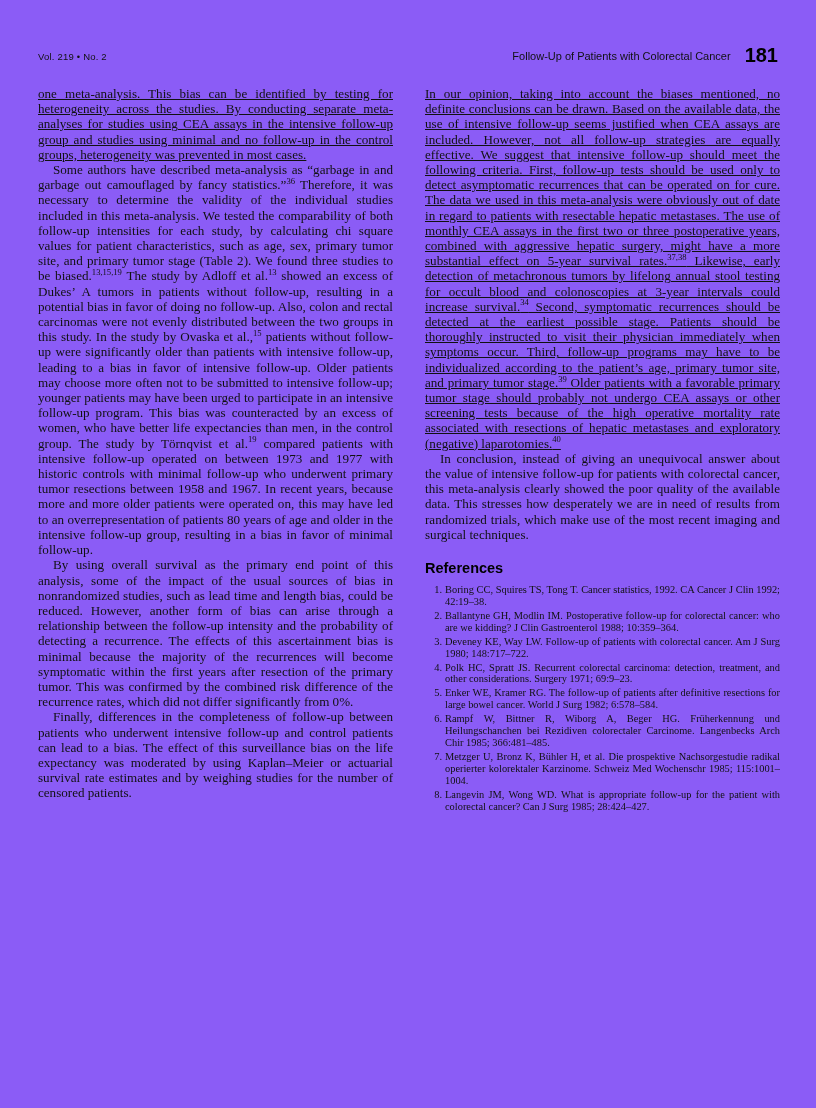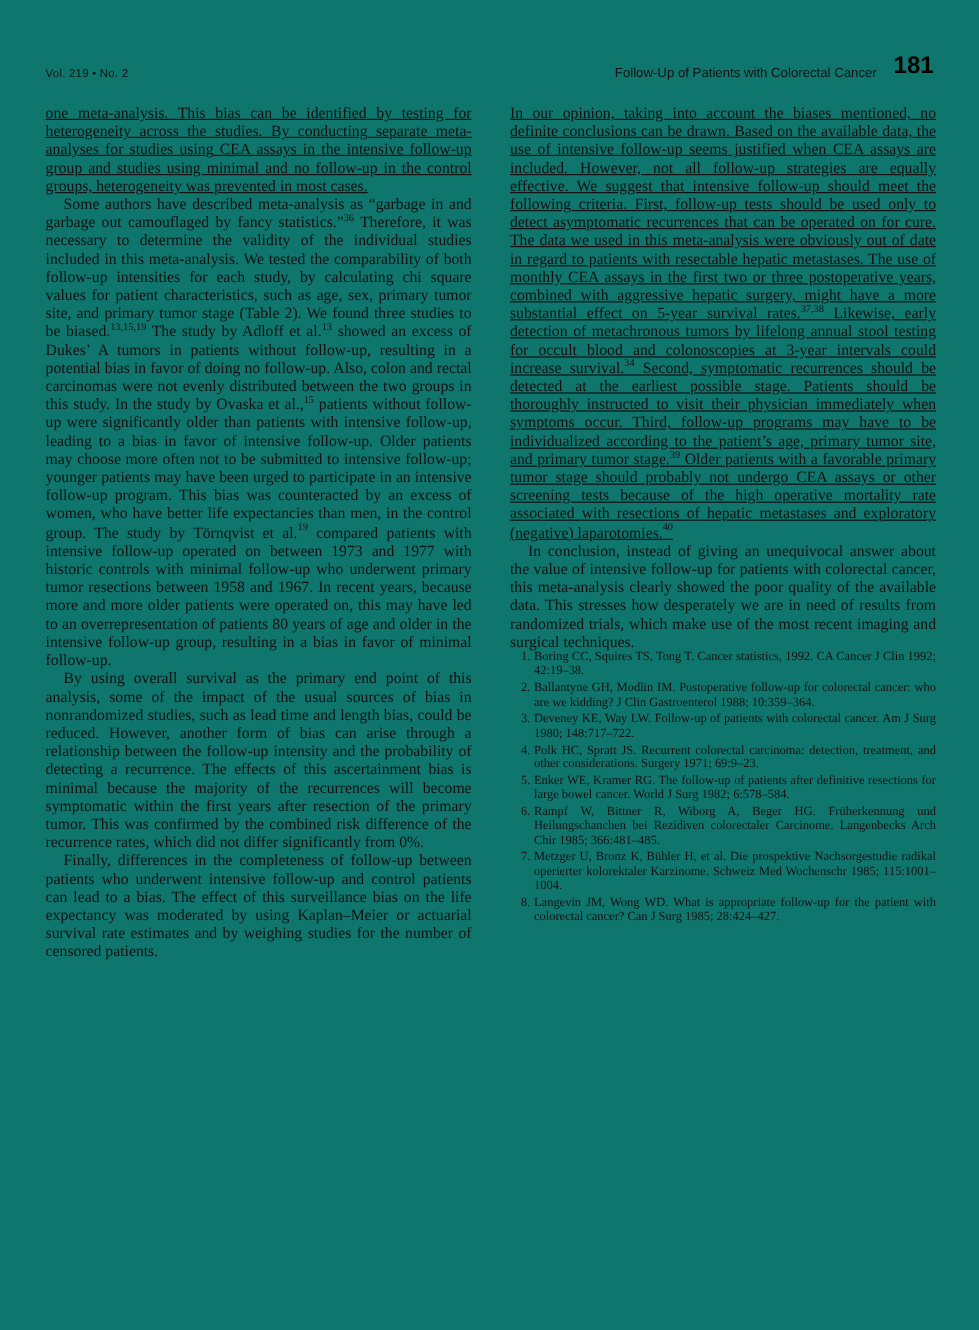--- a/index.html
+++ b/index.html
@@ -12,40 +12,40 @@
     height: 1108px;
     font-family: "Liberation Serif", serif;
     color: #111111;
     position: relative;
   }
   .page {
     position: absolute;
     left: 0; top: 0;
     width: 816px;
     height: 1108px;
-    background: #0f766e;
+    background: #8b5cf6;
   }
   .header {
     position: absolute;
     left: 38px;
     top: 44px;
     width: 740px;
     display: flex;
     align-items: baseline;
     justify-content: space-between;
     font-family: "Liberation Sans", sans-serif;
   }
   .header-left {
     font-size: 9.5px;
     letter-spacing: 0.2px;
     color: #111;
   }
   .header-right {
     display: flex;
-    align-items: flex-end;
+    align-items: center;
     gap: 14px;
   }
   .header-title {
     font-size: 11px;
     color: #111;
   }
   .header-page {
     font-size: 20px;
     font-weight: bold;
     color: #000;
@@ -130,20 +130,21 @@
       <p class="body first">one meta-analysis. This bias can be identified by testing for heterogeneity across the studies. By conducting separate meta-analyses for studies using CEA assays in the intensive follow-up group and studies using minimal and no follow-up in the control groups, heterogeneity was prevented in most cases.</p>
       <p class="body">Some authors have described meta-analysis as “garbage in and garbage out camouflaged by fancy statistics.”<sup>36</sup> Therefore, it was necessary to determine the validity of the individual studies included in this meta-analysis. We tested the comparability of both follow-up intensities for each study, by calculating chi square values for patient characteristics, such as age, sex, primary tumor site, and primary tumor stage (Table 2). We found three studies to be biased.<sup>13,15,19</sup> The study by Adloff et al.<sup>13</sup> showed an excess of Dukes’ A tumors in patients without follow-up, resulting in a potential bias in favor of doing no follow-up. Also, colon and rectal carcinomas were not evenly distributed between the two groups in this study. In the study by Ovaska et al.,<sup>15</sup> patients without follow-up were significantly older than patients with intensive follow-up, leading to a bias in favor of intensive follow-up. Older patients may choose more often not to be submitted to intensive follow-up; younger patients may have been urged to participate in an intensive follow-up program. This bias was counteracted by an excess of women, who have better life expectancies than men, in the control group. The study by Törnqvist et al.<sup>19</sup> compared patients with intensive follow-up operated on between 1973 and 1977 with historic controls with minimal follow-up who underwent primary tumor resections between 1958 and 1967. In recent years, because more and more older patients were operated on, this may have led to an overrepresentation of patients 80 years of age and older in the intensive follow-up group, resulting in a bias in favor of minimal follow-up.</p>
       <p class="body">By using overall survival as the primary end point of this analysis, some of the impact of the usual sources of bias in nonrandomized studies, such as lead time and length bias, could be reduced. However, another form of bias can arise through a relationship between the follow-up intensity and the probability of detecting a recurrence. The effects of this ascertainment bias is minimal because the majority of the recurrences will become symptomatic within the first years after resection of the primary tumor. This was confirmed by the combined risk difference of the recurrence rates, which did not differ significantly from 0%.</p>
       <p class="body">Finally, differences in the completeness of follow-up between patients who underwent intensive follow-up and control patients can lead to a bias. The effect of this surveillance bias on the life expectancy was moderated by using Kaplan–Meier or actuarial survival rate estimates and by weighing studies for the number of censored patients.</p>
     </div>
 
     <div class="col">
       <p class="body first">In our opinion, taking into account the biases mentioned, no definite conclusions can be drawn. Based on the available data, the use of intensive follow-up seems justified when CEA assays are included. However, not all follow-up strategies are equally effective. We suggest that intensive follow-up should meet the following criteria. First, follow-up tests should be used only to detect asymptomatic recurrences that can be operated on for cure. The data we used in this meta-analysis were obviously out of date in regard to patients with resectable hepatic metastases. The use of monthly CEA assays in the first two or three postoperative years, combined with aggressive hepatic surgery, might have a more substantial effect on 5-year survival rates.<sup>37,38</sup> Likewise, early detection of metachronous tumors by lifelong annual stool testing for occult blood and colonoscopies at 3-year intervals could increase survival.<sup>34</sup> Second, symptomatic recurrences should be detected at the earliest possible stage. Patients should be thoroughly instructed to visit their physician immediately when symptoms occur. Third, follow-up programs may have to be individualized according to the patient’s age, primary tumor site, and primary tumor stage.<sup>39</sup> Older patients with a favorable primary tumor stage should probably not undergo CEA assays or other screening tests because of the high operative mortality rate associated with resections of hepatic metastases and exploratory (negative) laparotomies.<sup>40</sup></p>
       <p class="body">In conclusion, instead of giving an unequivocal answer about the value of intensive follow-up for patients with colorectal cancer, this meta-analysis clearly showed the poor quality of the available data. This stresses how desperately we are in need of results from randomized trials, which make use of the most recent imaging and surgical techniques.</p>
 
+      <h2 class="refs">References</h2>
 
       <ol class="reflist">
         <li>Boring CC, Squires TS, Tong T. Cancer statistics, 1992. CA Cancer J Clin 1992; 42:19–38.</li>
         <li>Ballantyne GH, Modlin IM. Postoperative follow-up for colorectal cancer: who are we kidding? J Clin Gastroenterol 1988; 10:359–364.</li>
         <li>Deveney KE, Way LW. Follow-up of patients with colorectal cancer. Am J Surg 1980; 148:717–722.</li>
         <li>Polk HC, Spratt JS. Recurrent colorectal carcinoma: detection, treatment, and other considerations. Surgery 1971; 69:9–23.</li>
         <li>Enker WE, Kramer RG. The follow-up of patients after definitive resections for large bowel cancer. World J Surg 1982; 6:578–584.</li>
         <li>Rampf W, Bittner R, Wiborg A, Beger HG. Früherkennung und Heilungschanchen bei Rezidiven colorectaler Carcinome. Langenbecks Arch Chir 1985; 366:481–485.</li>
         <li>Metzger U, Bronz K, Bühler H, et al. Die prospektive Nachsorgestudie radikal operierter kolorektaler Karzinome. Schweiz Med Wochenschr 1985; 115:1001–1004.</li>
         <li>Langevin JM, Wong WD. What is appropriate follow-up for the patient with colorectal cancer? Can J Surg 1985; 28:424–427.</li>

